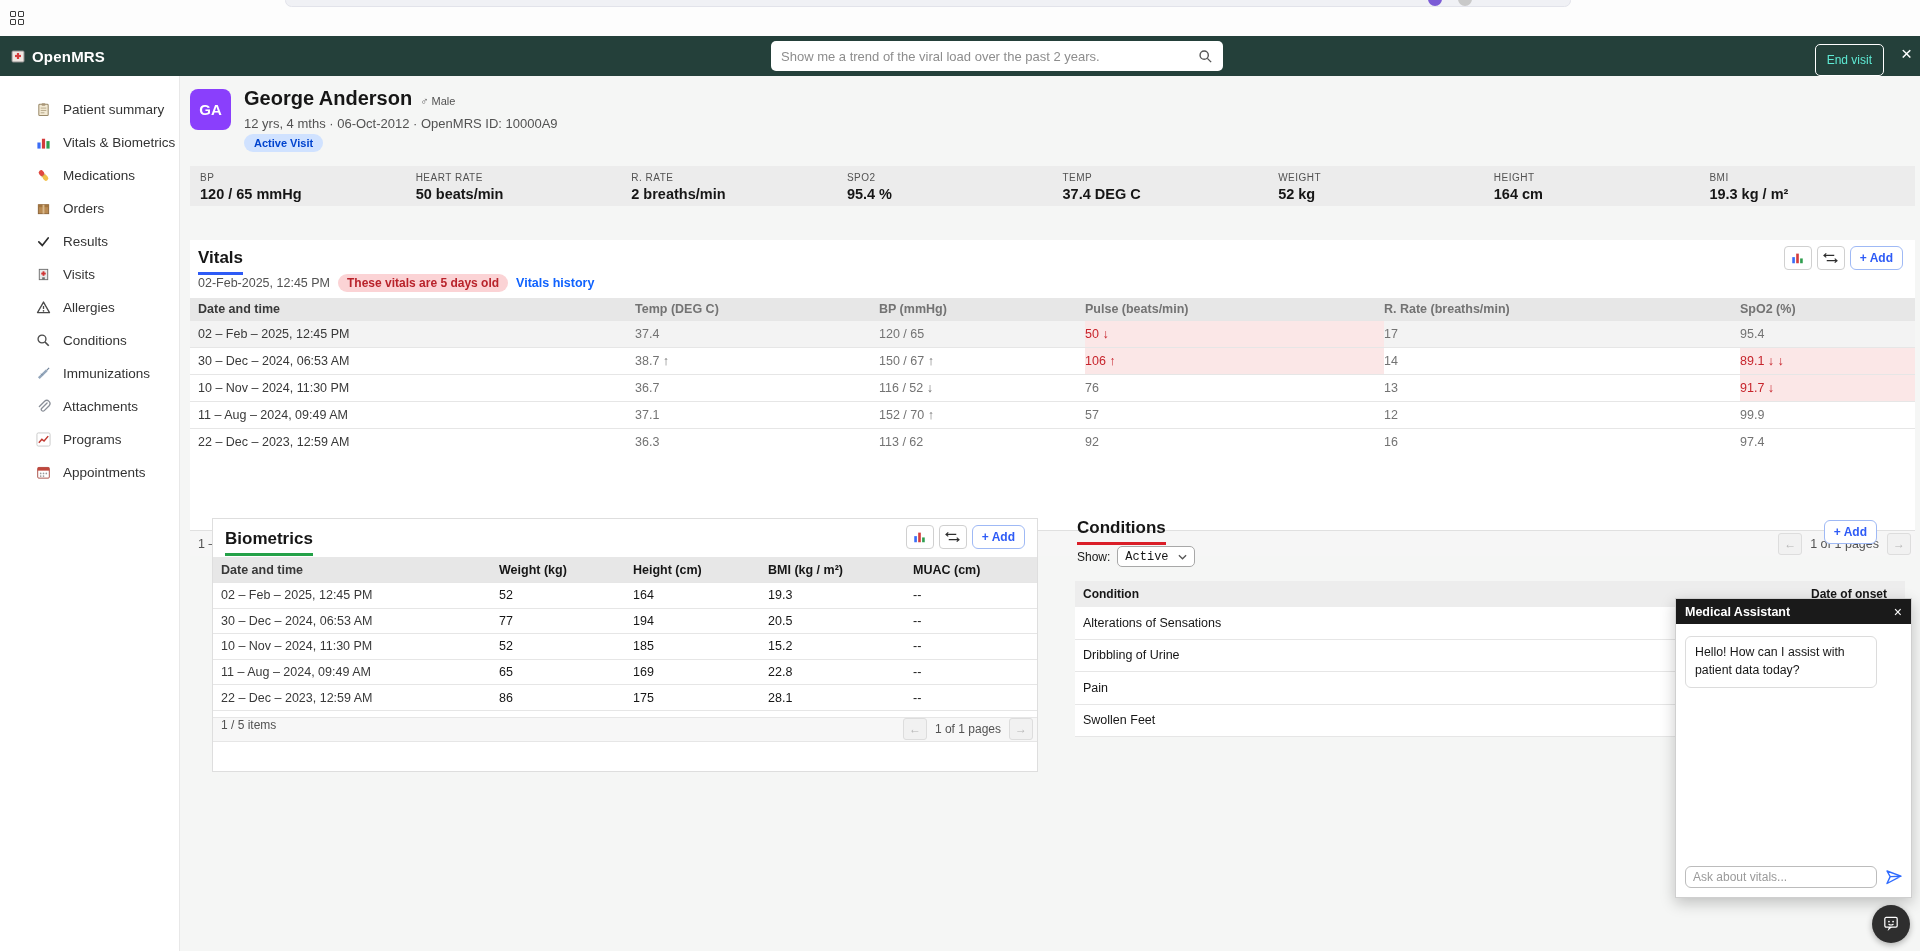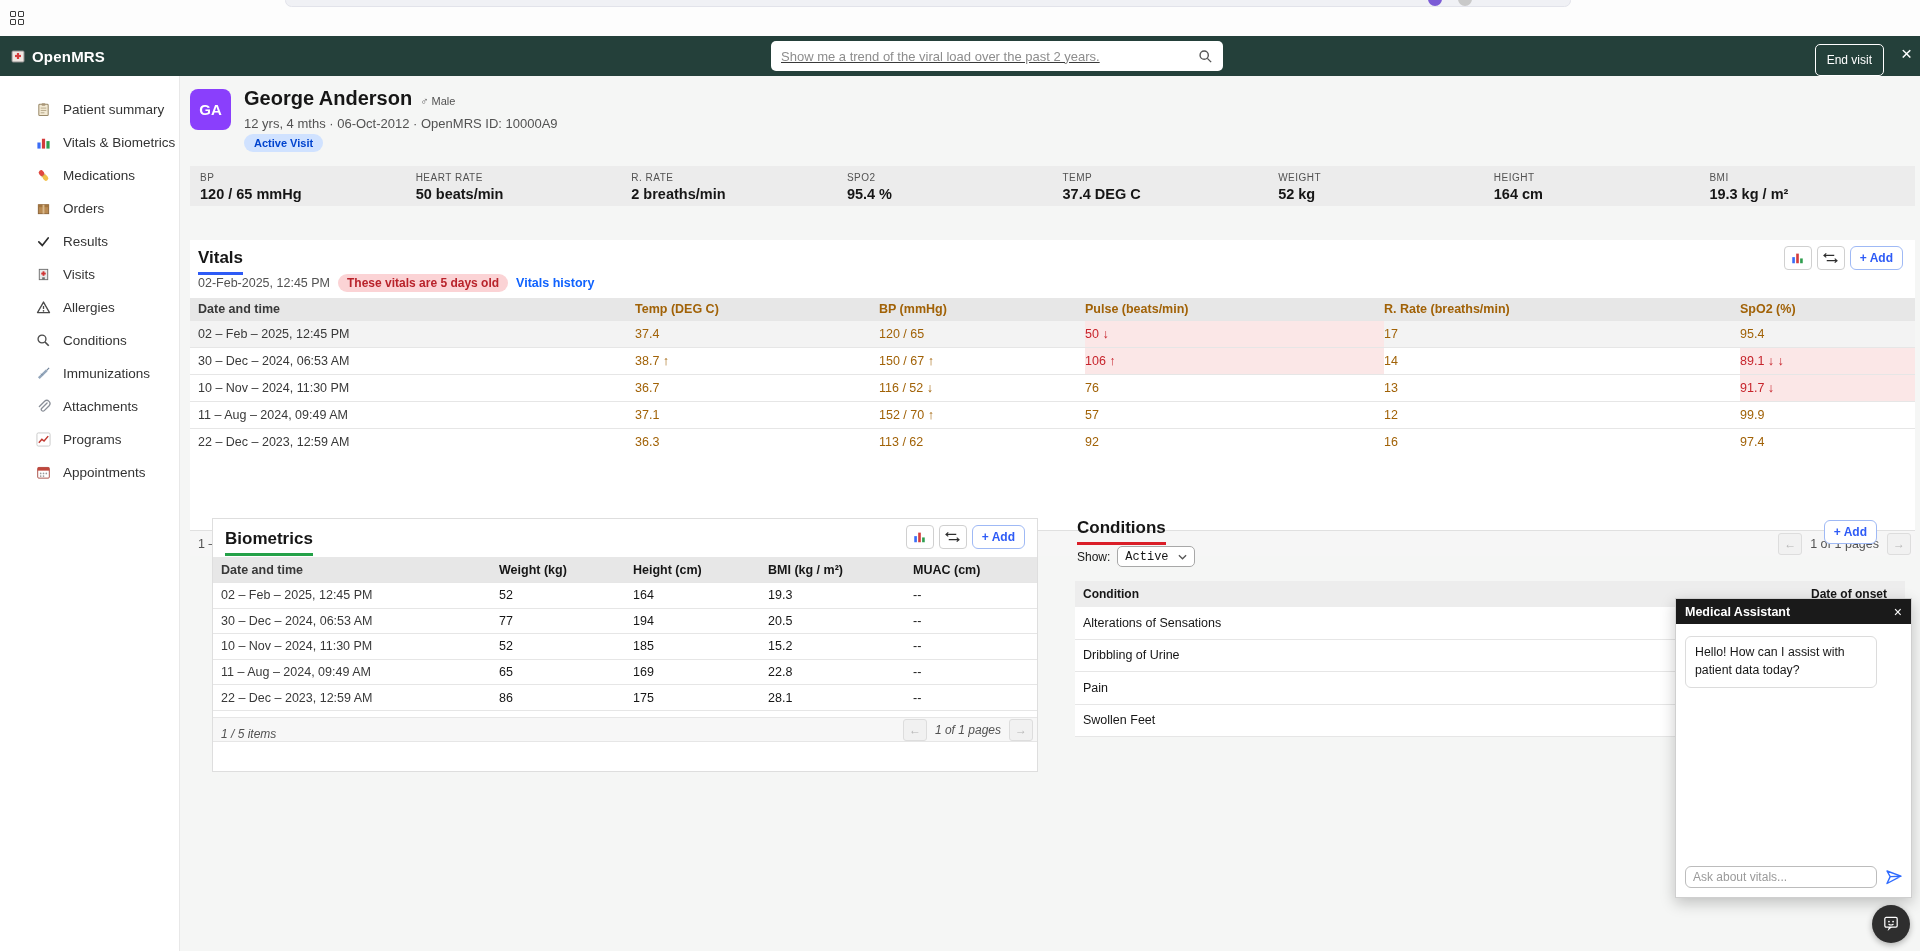--- a/index.html
+++ b/index.html
@@ -20,25 +20,25 @@
 
   
   .navbar { position:absolute; top:36px; left:0; width:1920px; height:40px; background:#24403a;
             display:flex; align-items:center; }
   .brand { display:flex; align-items:center; gap:6px; margin-left:10px; }
   .brand-logo { width:16px; height:16px; }
   .brand-name { color:#fff; font-weight:bold; font-size:15px; letter-spacing:.2px; }
   .nav-search { position:absolute; left:771px; top:5px; width:452px; height:30px; background:#fff;
                 border-radius:5px; display:flex; align-items:center; padding:0 10px; }
   .nav-search input { flex:1; border:none; outline:none; font-size:13px; color:#393939;
-                      font-family:"Liberation Sans", sans-serif; background:transparent;text-decoration:underline; }
+                      font-family:"Liberation Sans", sans-serif; background:transparent; }
   .nav-search input::placeholder { color:#8d8d8d; }
   .end-visit-btn { position:absolute; right:36px; top:8px; height:32px; padding:0 11px;
                    background:transparent; border:1px solid #ffffff; border-radius:5px;
-                   color:#ffffff; font-size:12px; font-family:"Liberation Sans", sans-serif; cursor:pointer; }
+                   color:#5eead4; font-size:12px; font-family:"Liberation Sans", sans-serif; cursor:pointer; }
   .nav-close { position:absolute; right:8px; top:7px; color:#fff; font-size:19px; line-height:22px; cursor:pointer; }
 
   
   .sidebar { position:absolute; left:0; top:76px; width:180px; bottom:0; background:#fff;
              border-right:1px solid #e8e8e8; padding-top:17px; }
   .side-item { height:33px; display:flex; align-items:center; padding-left:36px; gap:12px; cursor:pointer; }
   .side-ico { width:15px; height:15px; display:inline-flex; }
   .side-label { font-size:13.5px; color:#333; }
 
   
@@ -78,21 +78,21 @@
   .icon-btn { width:28px; height:24px; background:#fff; border:1px solid #d0d0d0; border-radius:4px;
               display:flex; align-items:center; justify-content:center; cursor:pointer; font-size:13px; color:#161616; }
   .add-btn { height:24px; padding:0 9px; background:#fff; border:1px solid #9fb9f5; border-radius:6px;
              color:#2e5bf6; font-size:12px; font-weight:bold; font-family:"Liberation Sans", sans-serif; cursor:pointer; }
 
   
   .vtable { position:absolute; left:0; top:58px; width:100%; }
   .vt-row { display:flex; align-items:center; height:27px; border-top:1px solid #e6e6e6; background:#fff; }
   .vt-head { background:#e7e7e7; height:22px; border-top:none; font-weight:bold; }
   .vt-row.zebra { background:#f3f3f3; }
-  .vc { font-size:12.5px; color:#a16207; }
+  .vc { font-size:12.5px; color:#737373; }
   .vt-head .vc { font-size:12.5px; }
   .c1 { width:445px; padding-left:8px; color:#393939; }
   .c2 { width:244px; } .c3 { width:206px; } .c4 { width:299px; align-self:stretch; display:flex; align-items:center; }
   .c5 { width:356px; } .c6 { flex:1; align-self:stretch; display:flex; align-items:center; }
   .cell-crit { color:#c7242c; }
   .cell-pink { background:#fbe7e7; }
 
   .v-pagebar { position:absolute; left:0; bottom:0; width:100%; height:26px; background:#f6f6f6;
                border-top:1px solid #e0e0e0; display:flex; align-items:center; font-size:12.5px; color:#525252; }
   .v-pagebar .range { margin-left:8px; }
@@ -106,21 +106,21 @@
               border:1px solid #dedede; }
   .bio-card .card-title { margin:10px 0 0 12px; }
   .btable { position:absolute; left:0; top:38px; width:100%; }
   .bt-row { display:flex; align-items:center; height:25.6px; border-bottom:1px solid #e6e6e6; background:#fff; }
   .bt-head { background:#e7e7e7; font-weight:bold; height:26px; }
   .bc { font-size:12.5px; color:#161616; }
   .b1 { width:286px; padding-left:8px; color:#393939; } .b2 { width:134px; } .b3 { width:135px; }
   .b4 { width:145px; } .b5 { flex:1; }
   .b-pagebar { position:absolute; left:0; top:198px; width:100%; height:25px; background:#f7f7f7;
                border-top:1px solid #e6e6e6; border-bottom:1px solid #e6e6e6;
-               display:flex; align-items:flex-end; font-size:12px; color:#525252;font-style:italic; }
+               display:flex; align-items:flex-start; font-size:12px; color:#525252; }
   .b-pagebar .range { margin-left:8px; }
 
   
   .cond-panel { position:absolute; left:895px; top:442px; width:830px; height:262px; }
   .cond-panel .card-title { margin-left:2px; }
   .cond-add { position:absolute; right:28px; top:2px; }
   .show-row { position:absolute; left:2px; top:28px; display:flex; align-items:center; gap:7px; }
   .show-label { font-size:12px; color:#161616; }
   .show-select { height:21px; background:#fff; border:1px solid #a8a8a8; border-radius:5px;
                  display:flex; align-items:center; gap:9px; padding:0 7px; font-size:12px; cursor:pointer;font-family:Liberation Mono, monospace; }

